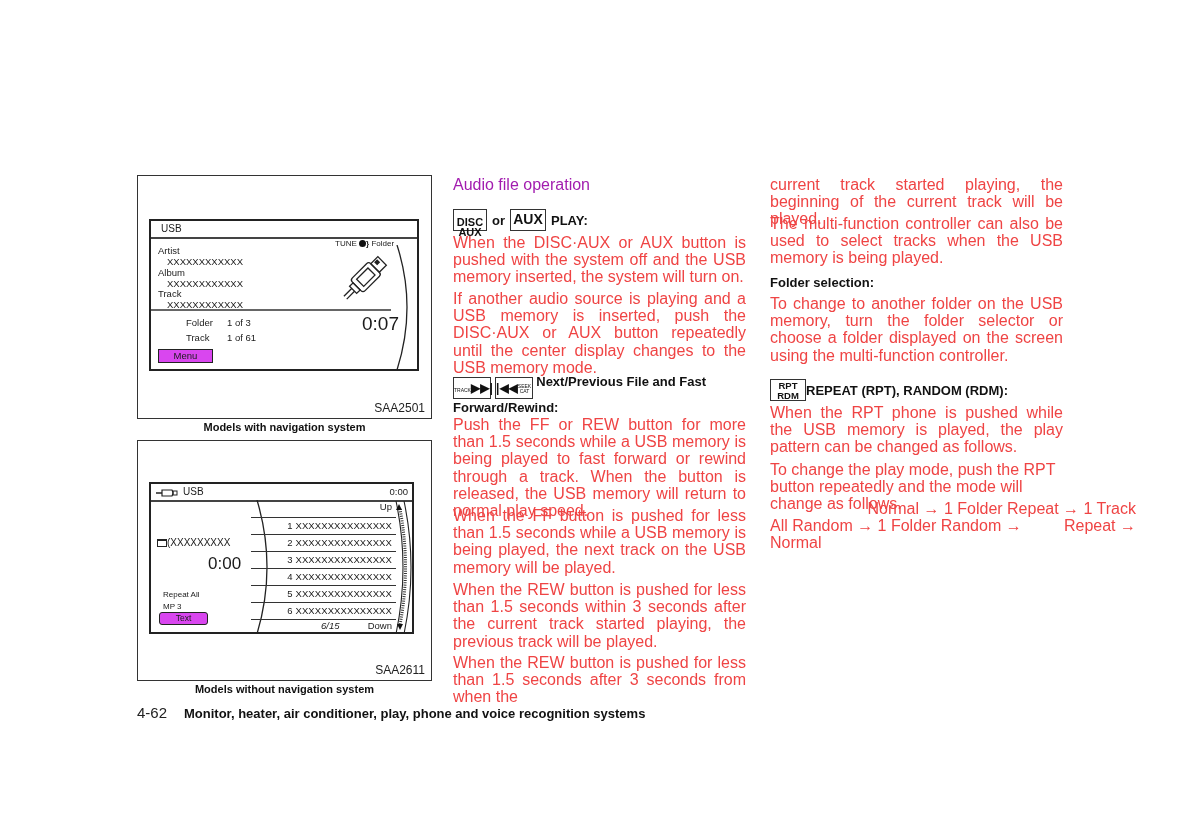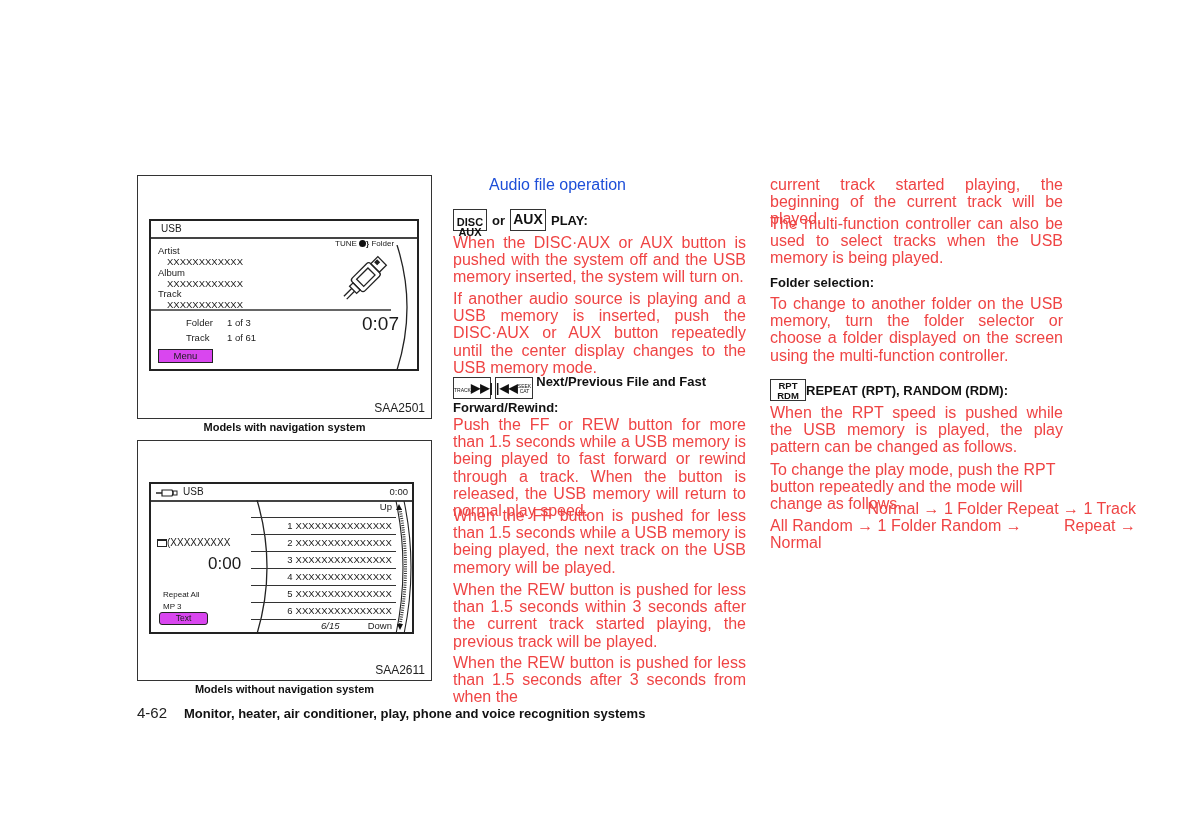--- a/index.html
+++ b/index.html
@@ -18,21 +18,21 @@
   .hline { position:absolute; height:1.5px; background:#444; }
   .s1-lbl { position:absolute; font-size:9.5px; }
   .menu-btn { position:absolute; border:1.2px solid #222; font-size:9.5px; text-align:center; box-sizing:border-box; background:#d946ef; }
   .time-big { position:absolute; font-size:19px; }
 
   
   .row { position:absolute; left:0; width:145px; height:17px; font-size:9.5px; text-align:right; box-sizing:border-box;
          border-top:1.2px solid #333; padding-right:4px; line-height:16px; letter-spacing:0.1px; }
 
   
-  .h-sect { position:absolute; font-size:16px; color:#1d4ed8;margin-left:36px; }
+  .h-sect { position:absolute; font-size:16px; color:#a21caf; }
   .h-sub { position:absolute; font-weight:bold; font-size:13px; color:#111; }
   .p { position:absolute; font-size:16px; line-height:17.2px; text-align:justify; color:#ef4444; }
   .keycap { display:inline-block; border:1.2px solid #333; vertical-align:middle; box-sizing:border-box; text-align:center; background:#fff; }
   .footer-num { position:absolute; font-size:15px; color:#222; }
   .footer-txt { position:absolute; font-size:13px; font-weight:bold; color:#111; }
 </style>
 </head>
 <body>
 
 <div class="fig" style="left:137px; top:175px; width:295px; height:244px;">
@@ -165,19 +165,19 @@
 <div class="h-sub" style="left:770px; top:275px;">Folder selection:</div>
 <div class="p" style="left:770px; top:295px; width:293px;">To change to another folder on the USB memory, turn the folder selector or choose a folder displayed on the screen using the multi-function controller.</div>
 
 <div class="h-sub" style="left:770px; top:378px; height:24px; display:flex; align-items:center; ">
   <span class="keycap" style="width:36px; height:22px; font-size:9.5px; line-height:9.5px; padding-top:1px;">
     <span>RPT</span><br>
     <span>RDM</span>
   </span>
   <span>REPEAT (RPT), RANDOM (RDM):</span>
 </div>
-<div class="p" style="left:770px; top:404px; width:293px;">When the RPT speed is pushed while the USB memory is played, the play pattern can be changed as follows.</div>
+<div class="p" style="left:770px; top:404px; width:293px;">When the RPT phone is pushed while the USB memory is played, the play pattern can be changed as follows.</div>
 <div class="p" style="left:770px; top:461px; width:293px; text-align:left;">To change the play mode, push the RPT button repeatedly and the mode will change as follows.</div>
 <div class="p" style="left:796px; top:500px; width:300px; text-align:right;margin-left:40px;">Normal → 1 Folder Repeat → 1 Track Repeat →</div>
 <div class="p" style="left:770px; top:517px; width:300px; text-align:left;">All Random → 1 Folder Random → Normal</div>
 
 <div class="footer-num" style="left:137px; top:704px;">4-62</div>
 <div class="footer-txt" style="left:184px; top:706px;">Monitor, heater, air conditioner, play, phone and voice recognition systems</div>
 
 </body></html>

